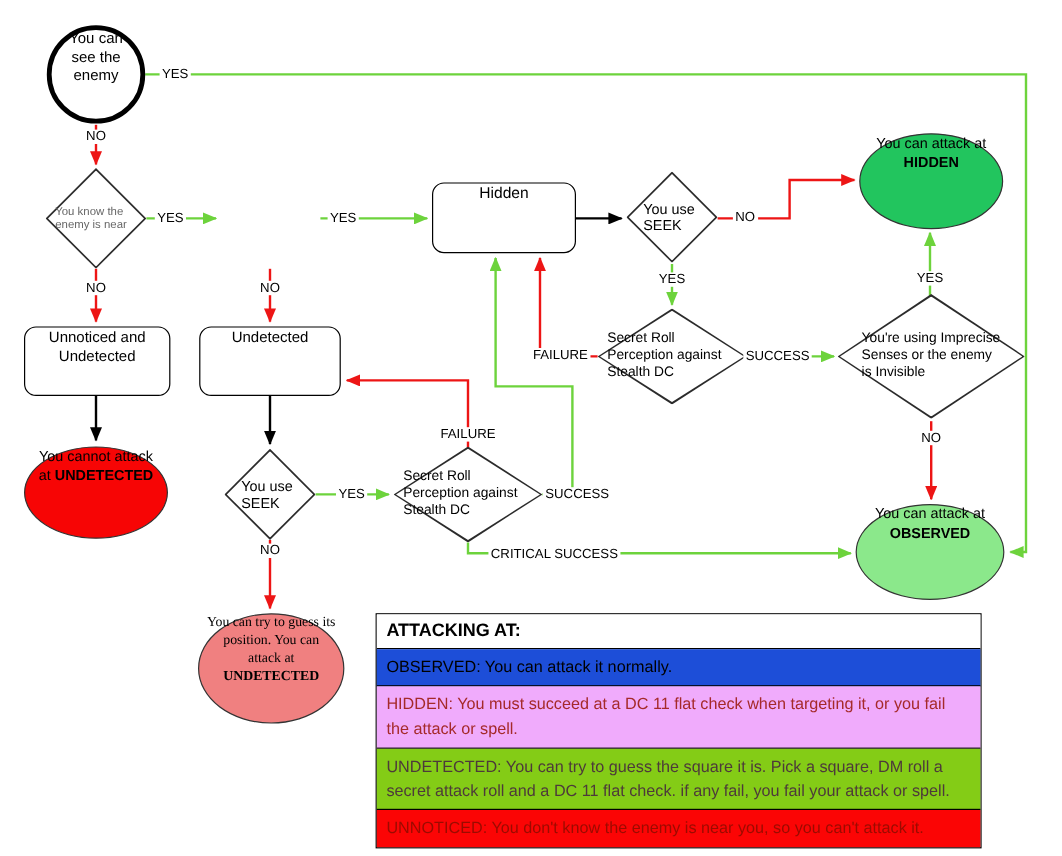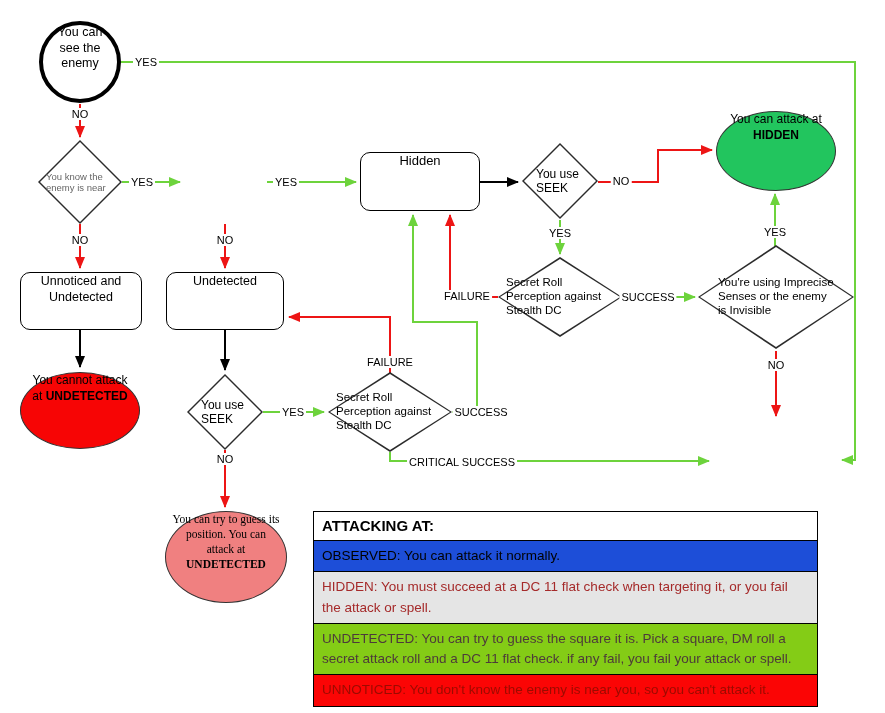--- a/index.html
+++ b/index.html
@@ -146,22 +146,25 @@
   <div class="diamond" style="left:328px;top:372px;width:124px;height:80px;">
     <div class="d-b"></div>
     <div class="d-f"></div>
     <div class="d-t" style="font-size:11.5px;">Secret Roll Perception against Stealth DC</div>
   </div>
 
   <div class="node ellipse" style="left: 165px; top: 511px; width: 122px; height: 92px; font-size: 11.5px; background: rgb(240, 128, 128); font-family: Liberation Serif, serif;">
     <div class="node-text"><span>You can try to guess its position. You can attack at</span> <b>UNDETECTED</b></div>
   </div>
 
+  <div class="node ellipse" style="left: 713px; top: 420px; width: 124px; height: 80px; background: rgb(139, 232, 139);">
+    <div class="node-text"><span>You can attack at</span> <b>OBSERVED</b></div>
+  </div>
 
   <div class="legend" style="left:313px;top:511px;width:505px;">
     <div class="legend-title">ATTACKING AT:</div>
     <div class="legend-row" style="background: #1d4ed8; color: rgb(0, 0, 0);">OBSERVED: You can attack it normally.</div>
-    <div class="legend-row" style="background: #e5e5e5; color: rgb(165, 42, 42);">HIDDEN: You must succeed at a DC 11 flat check when targeting it, or you fail the attack or spell.</div>
+    <div class="legend-row" style="background: #f0abfc; color: rgb(165, 42, 42);">HIDDEN: You must succeed at a DC 11 flat check when targeting it, or you fail the attack or spell.</div>
     <div class="legend-row" style="background: #84cc16; color: rgb(77, 58, 58);">UNDETECTED: You can try to guess the square it is. Pick a square, DM roll a secret attack roll and a DC 11 flat check. if any fail, you fail your attack or spell.</div>
     <div class="legend-row" style="background: rgb(251, 5, 5); color: rgb(155, 11, 0);">UNNOTICED: You don't know the enemy is near you, so you can't attack it.</div>
   </div>
 
 </div>
 
 </body></html>

